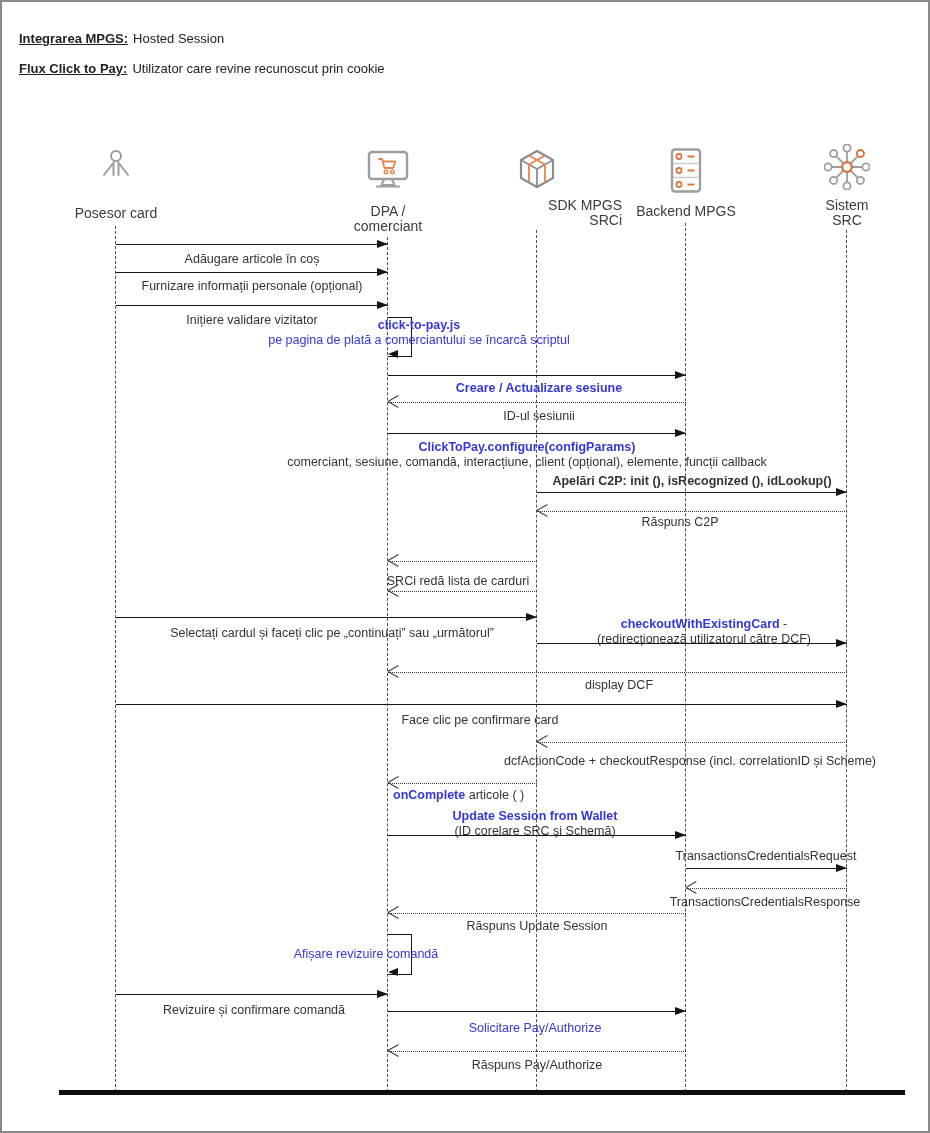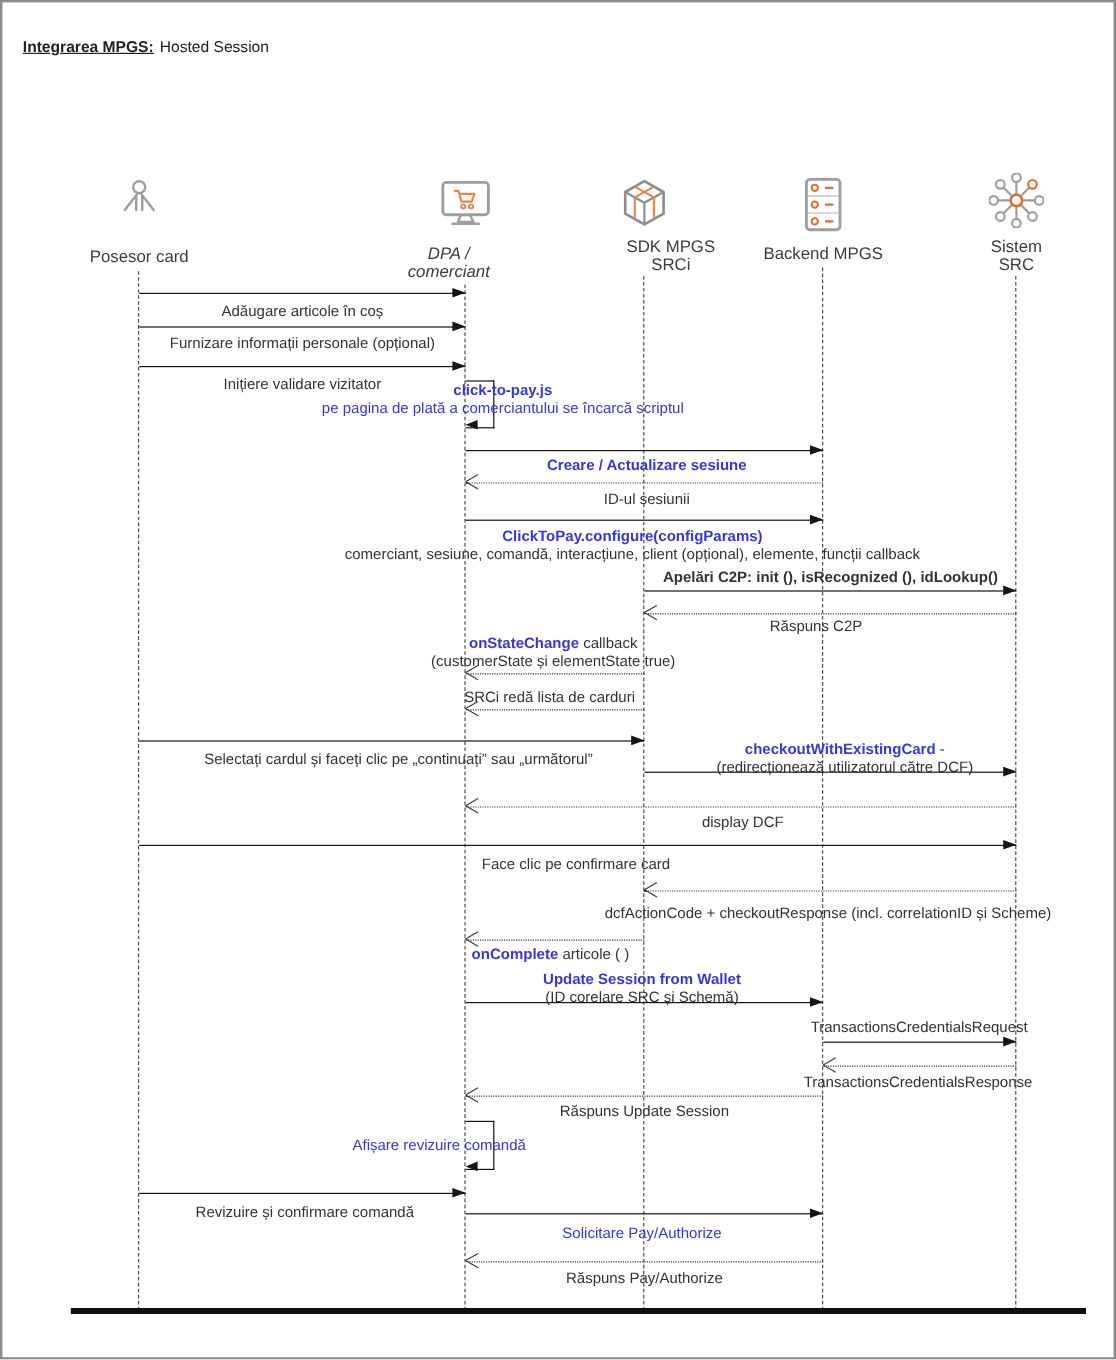--- a/index.html
+++ b/index.html
@@ -34,48 +34,51 @@
   .bd{font-weight:bold;}
   .bbar{position:absolute;background:#0d0d0d;}
 </style>
 </head>
 <body>
 
 <div class="page">
   <div class="hline hline1">
     <span class="hlabel">Integrarea MPGS:</span><span>Hosted Session</span>
   </div>
+  <div class="hline hline2">
+    <span class="hlabel">Flux Click to Pay:</span><span>Utilizator care revine recunoscut prin cookie</span>
+  </div>
   <div id="diagram" class="diagram">
       <div class="icon" style="left: 91px; top: 146px;"><svg width="46" height="46" viewBox="0 0 46 46" fill="none" stroke="#9e9e9e" stroke-width="2" stroke-linecap="round">
           <circle cx="23" cy="8" r="5"></circle>
           <path d="M11 27 L21 14 M35 27 L25 14 M20.5 16 V27 M25.5 16 V27"></path>
         </svg></div>
       <div class="actor-label" style="left: 29px; top: 204px;">
         <div class="al-line">Posesor card</div>
       </div>
       <div class="lifeline" style="left: 113px; top: 224px; height: 866px;"></div>
       <div class="icon" style="left: 363px; top: 147px;"><svg width="46" height="46" viewBox="0 0 46 46" fill="none" stroke-linecap="round" stroke-linejoin="round">
           <rect x="4" y="3" width="38" height="27" rx="3" stroke="#9e9e9e" stroke-width="2.4"></rect>
           <path d="M14 10 h3 l2.5 9 h8.5 l2.5 -6.5 h-12.5" stroke="#e8854b" stroke-width="1.8"></path>
           <circle cx="21" cy="23" r="1.7" stroke="#e8854b" stroke-width="1.6"></circle>
           <circle cx="27.5" cy="23" r="1.7" stroke="#e8854b" stroke-width="1.6"></circle>
           <path d="M19 30.5 L16.5 36 H29.5 L27 30.5" stroke="#9e9e9e" stroke-width="2"></path>
           <path d="M12 37.5 H34" stroke="#9e9e9e" stroke-width="2"></path>
         </svg></div>
-      <div class="actor-label" style="left: 287px; top: 202px; font-style: italic;">
+      <div class="actor-label" style="left: 301px; top: 202px;">
         <div class="al-line">DPA /</div>
         <div class="al-line">comerciant</div>
       </div>
       <div class="lifeline" style="left: 385px; top: 235px; height: 855px;"></div>
       <div class="icon" style="left: 512px; top: 146px;"><svg width="46" height="46" viewBox="0 0 46 46" fill="none" stroke-linejoin="round">
           <path d="M23 3 L39 12 V30 L23 39 L7 30 V12 Z" stroke="#8d8d8d" stroke-width="2.2"></path>
           <path d="M7 12 L23 21 L39 12 M23 21 V39" stroke="#8d8d8d" stroke-width="1.8"></path>
           <path d="M15 7.5 L31 16.5 M31 7.5 L15 16.5 M15 16.5 V33.5 M31 16.5 V33.5" stroke="#e8854b" stroke-width="1.8"></path>
         </svg></div>
-      <div class="actor-label" style="left: 472px; top: 196px;">
+      <div class="actor-label" style="left: 450px; top: 196px; text-align: right;">
         <div class="al-line">SDK MPGS</div>
         <div class="al-line">SRCi</div>
       </div>
       <div class="lifeline" style="left: 534px; top: 228px; height: 862px;"></div>
       <div class="icon" style="left: 661px; top: 146px;"><svg width="46" height="46" viewBox="0 0 46 46" fill="none">
           <rect x="9" y="1.5" width="28" height="42" rx="3" stroke="#9e9e9e" stroke-width="2.4"></rect>
           <path d="M10 15.5 H36 M10 29.5 H36" stroke="#cccccc" stroke-width="1.4"></path>
           <circle cx="16" cy="8.5" r="2.6" stroke="#de6f33" stroke-width="1.7"></circle>
           <path d="M24.5 8.5 H31.5" stroke="#de6f33" stroke-width="1.9"></path>
           <circle cx="16" cy="22.5" r="2.6" stroke="#de6f33" stroke-width="1.7"></circle>
@@ -156,24 +159,20 @@
         <i class="oh2"></i>
       </div>
       <div class="mlabel" style="left: 398px; top: 513px;">
         <div class="ml-line"><span>Răspuns C2P</span></div>
       </div>
       <div class="mline dot" style="left: 386px; top: 559px; width: 149px;"></div>
       <div class="openhead" style="left: 386px; top: 553px;">
         <i class="oh1"></i>
         <i class="oh2"></i>
       </div>
-      <div class="mlabel" style="left: 179px; top: 527px;">
-        <div class="ml-line"><span class="bl bd">onStateChange</span><span> callback</span></div>
-        <div class="ml-line"><span>(customerState și elementState true)</span></div>
-      </div>
       <div class="mline dot" style="left: 386px; top: 589px; width: 149px;"></div>
       <div class="openhead" style="left: 386px; top: 583px;">
         <i class="oh1"></i>
         <i class="oh2"></i>
       </div>
       <div class="mlabel" style="left: 176px; top: 572px;">
         <div class="ml-line"><span>SRCi redă lista de carduri</span></div>
       </div>
       <div class="mline sol" style="left: 114px; top: 615px; width: 421px;"></div>
       <div class="tri-right" style="left: 524px; top: 611px;"></div>

